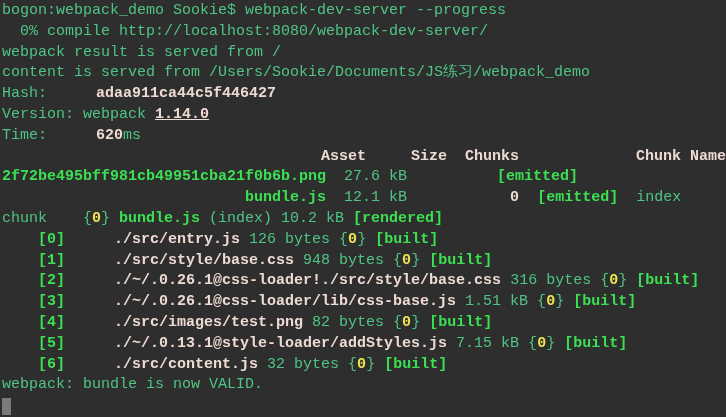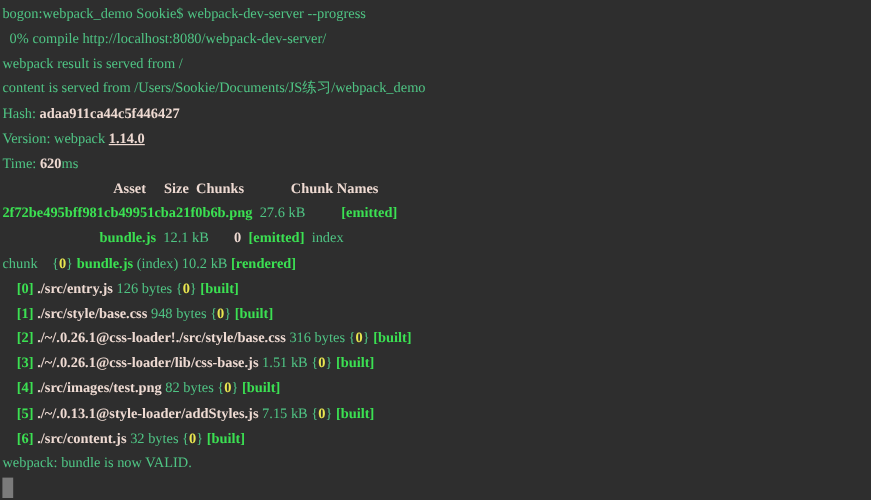--- a/index.html
+++ b/index.html
@@ -12,29 +12,29 @@
   }
   .terminal {
     width: 726px;
     height: 417px;
     background: var(--bg, #2e2e2e);
     box-sizing: border-box;
   }
   pre.screen {
     margin: 0;
     padding: 1px 0 0 2px;
-    font-family: Liberation Serif, serif;
-    font-size: 12px;
+    font-family: Liberation Mono, monospace;
+    font-size: 15px;
     line-height: 20.8px;
     white-space: pre;
   }
   .line { height: 20.8px; }
   .seg-g  { color: var(--green, #4fc484); }
   .seg-gb { color: var(--green-bright, #3be052); font-weight: bold; }
-  .seg-w  { color: var(--white, #eedad2); font-weight: bold; }
+  .seg-w  { color: var(--white, #eedad2); font-weight: bold; margin-left: 40px; }
   .seg-wu { color: var(--white, #eedad2); font-weight: bold; text-decoration: underline; }
   .seg-y  { color: var(--yellow, #e9e64f); font-weight: bold; }
   .cursor {
     display: inline-block;
     width: 9px;
     height: 17px;
     margin-top: 2px;
     background: var(--cursor, #7b7b7b);
   }
 </style>

